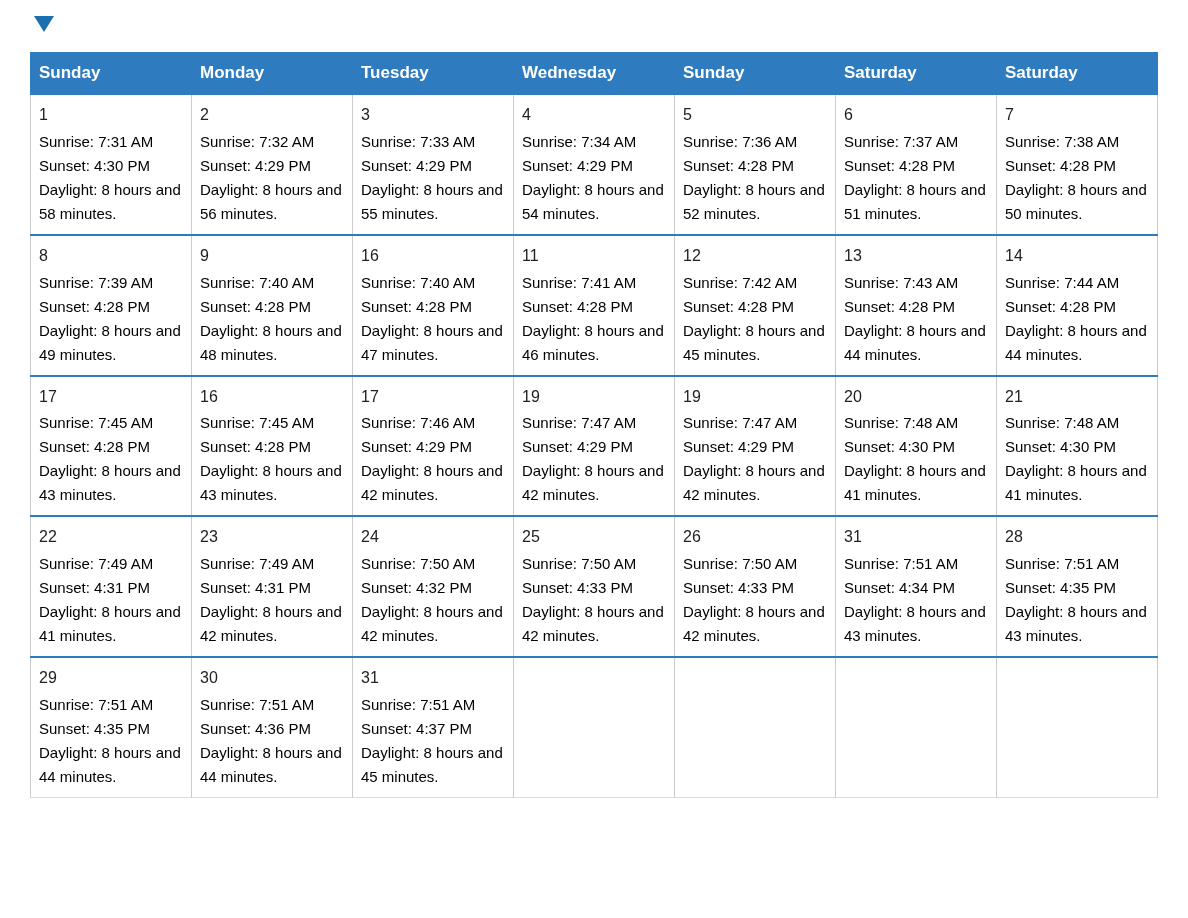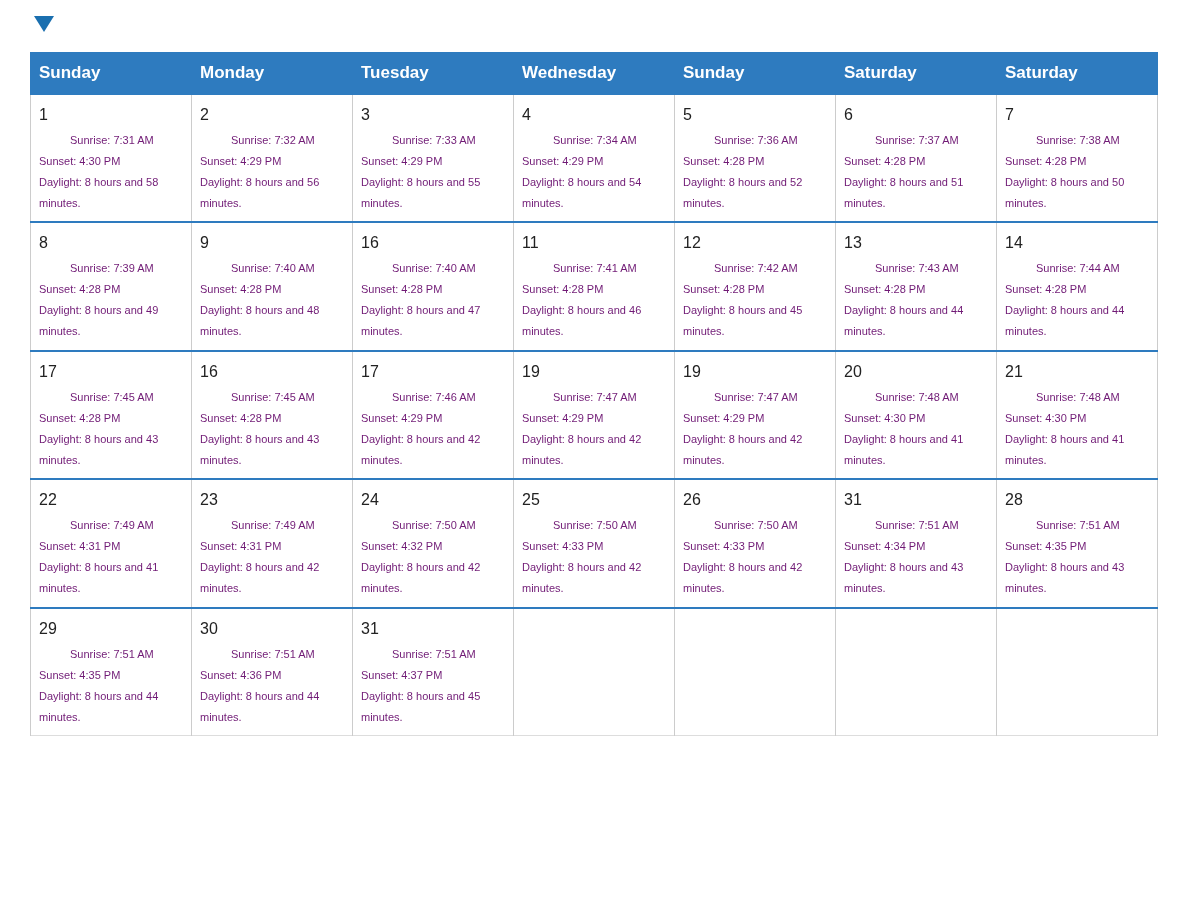--- a/index.html
+++ b/index.html
@@ -91,24 +91,23 @@
       border-top: 2px solid #2e7bbf;
       border-bottom: 1px solid #ddd;
     }
     .day-num {
       font-size: 16px;
       font-weight: normal;
       display: block;
       margin-bottom: 2px;
     }
     .day-info {
-      font-size: 11px;
-      color: #701a75;
+      font-size: 15px;
+      color: #000000;
       line-height: 1.6;
-      margin-left: 31px;
     }
     .empty-cell {
       background: #fff;
     }
   </style>
 </head>
 <body>
 
 <div class="header">
   <div class="logo">

